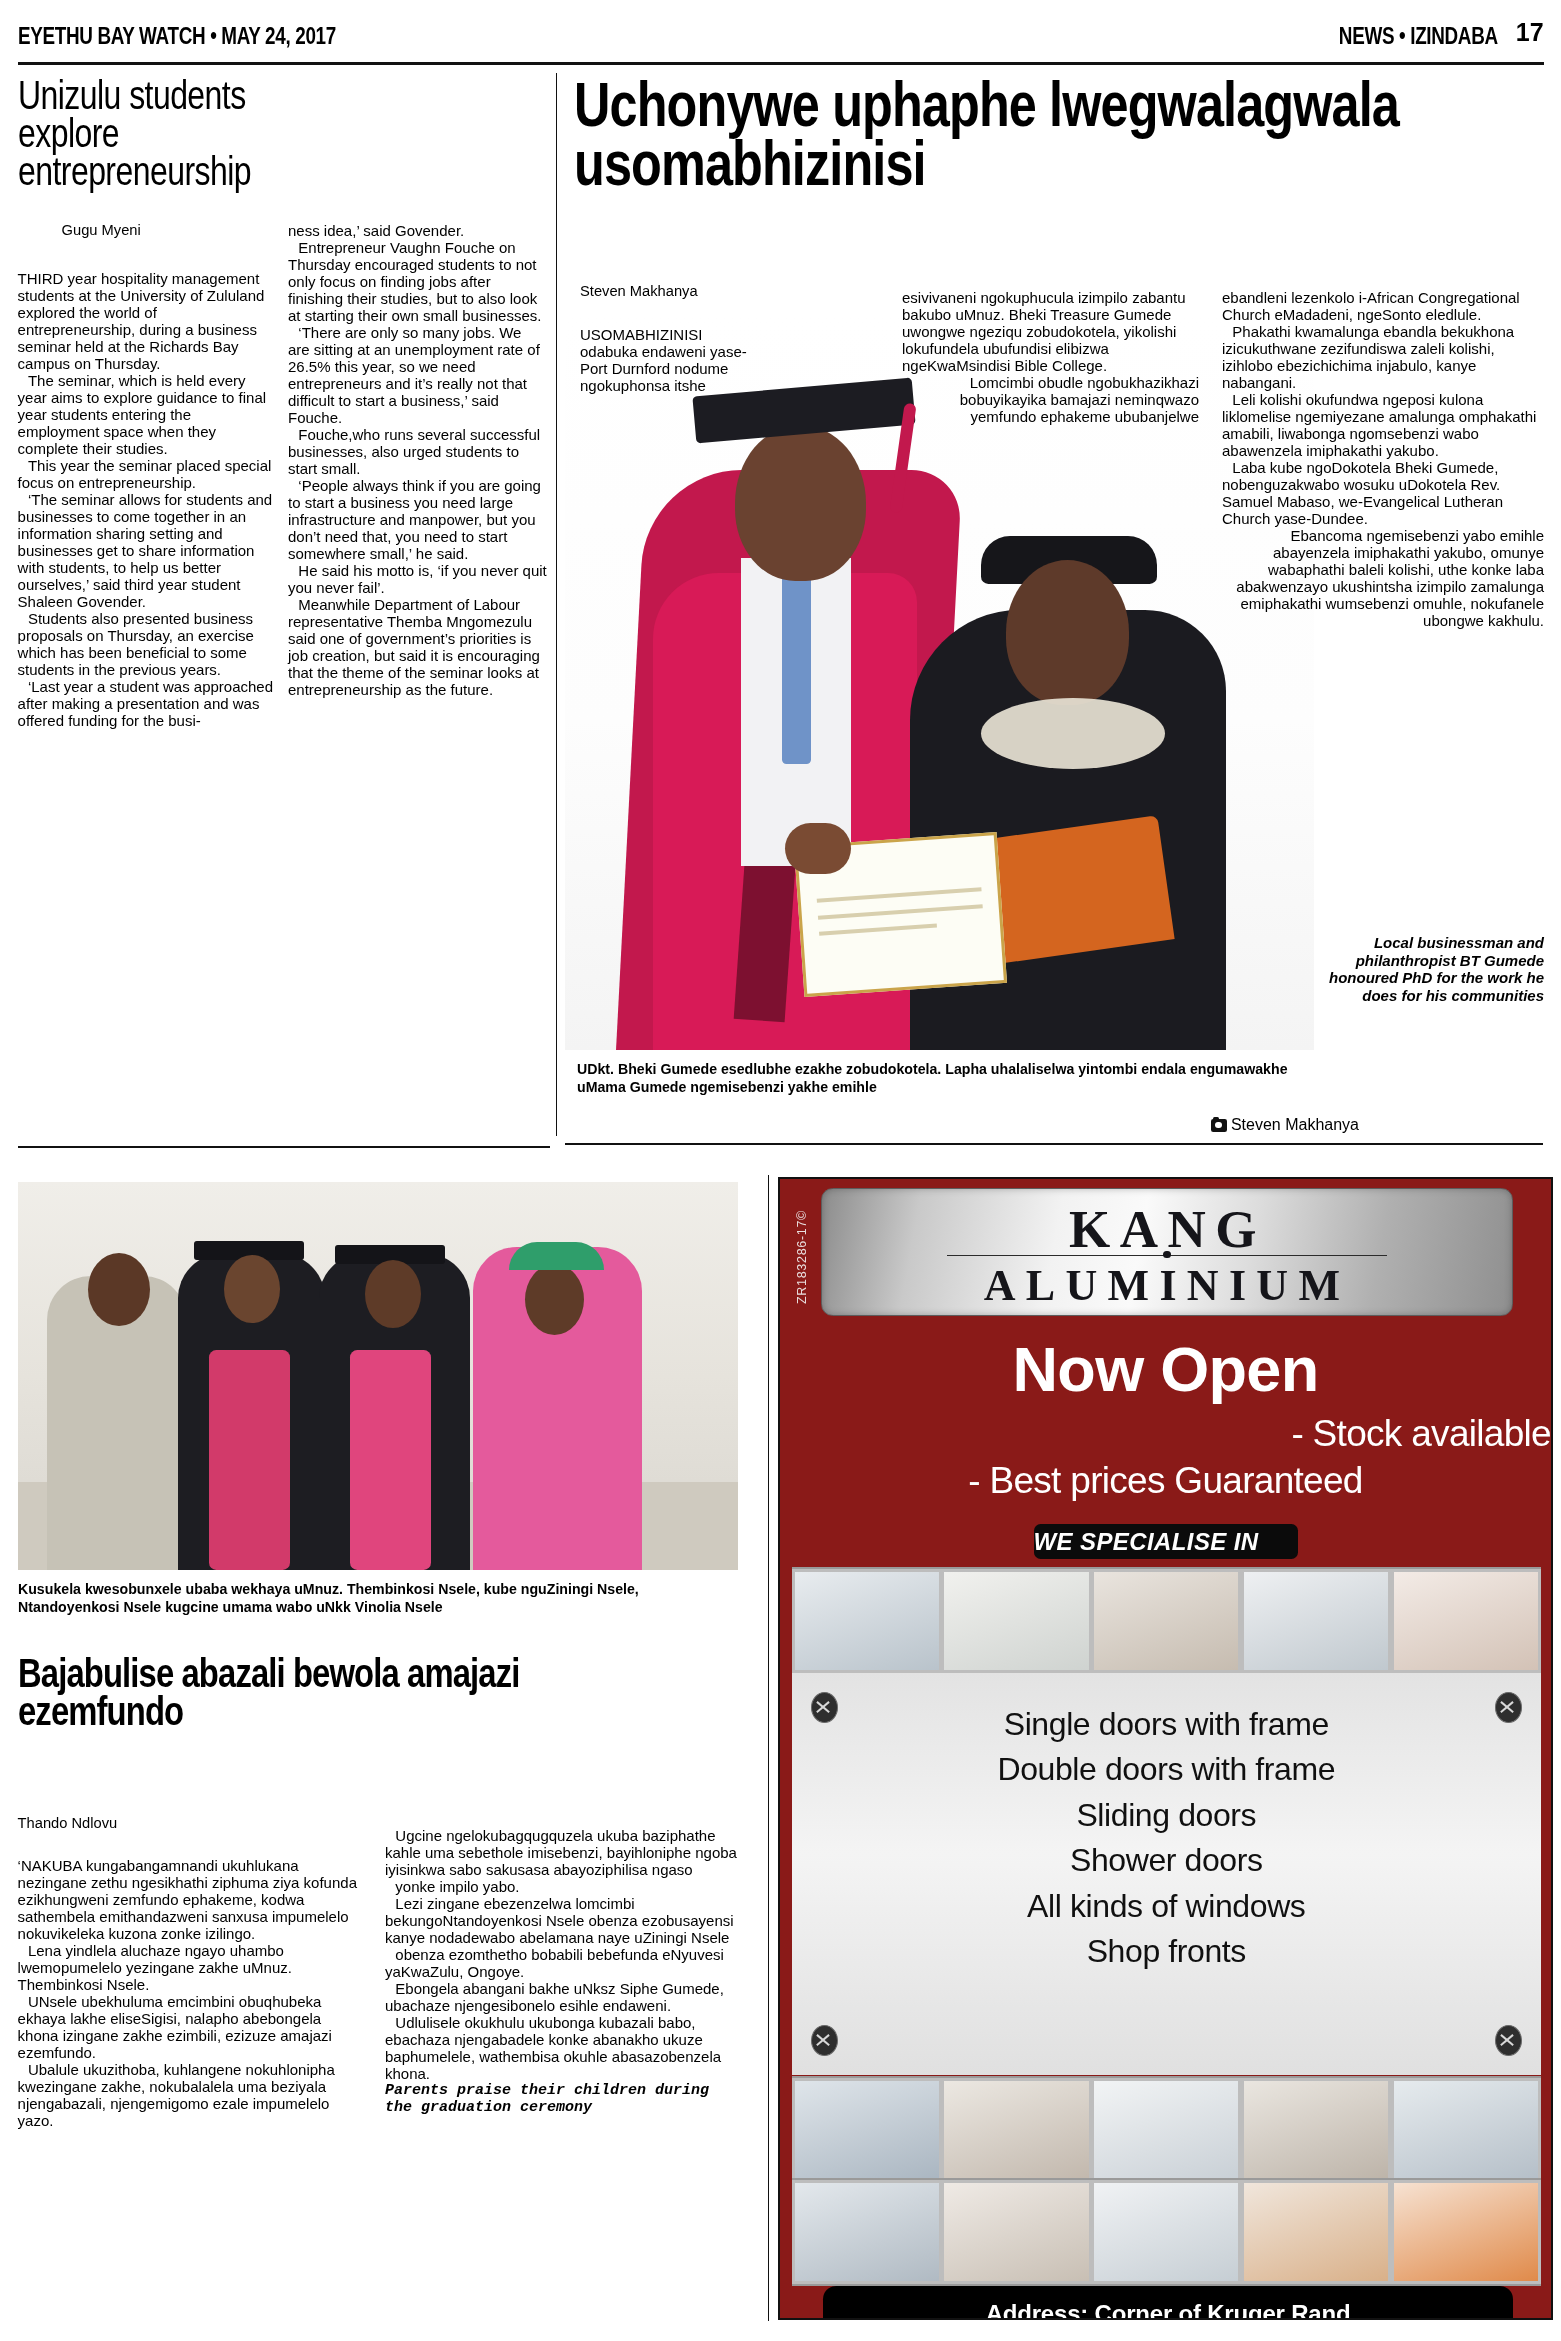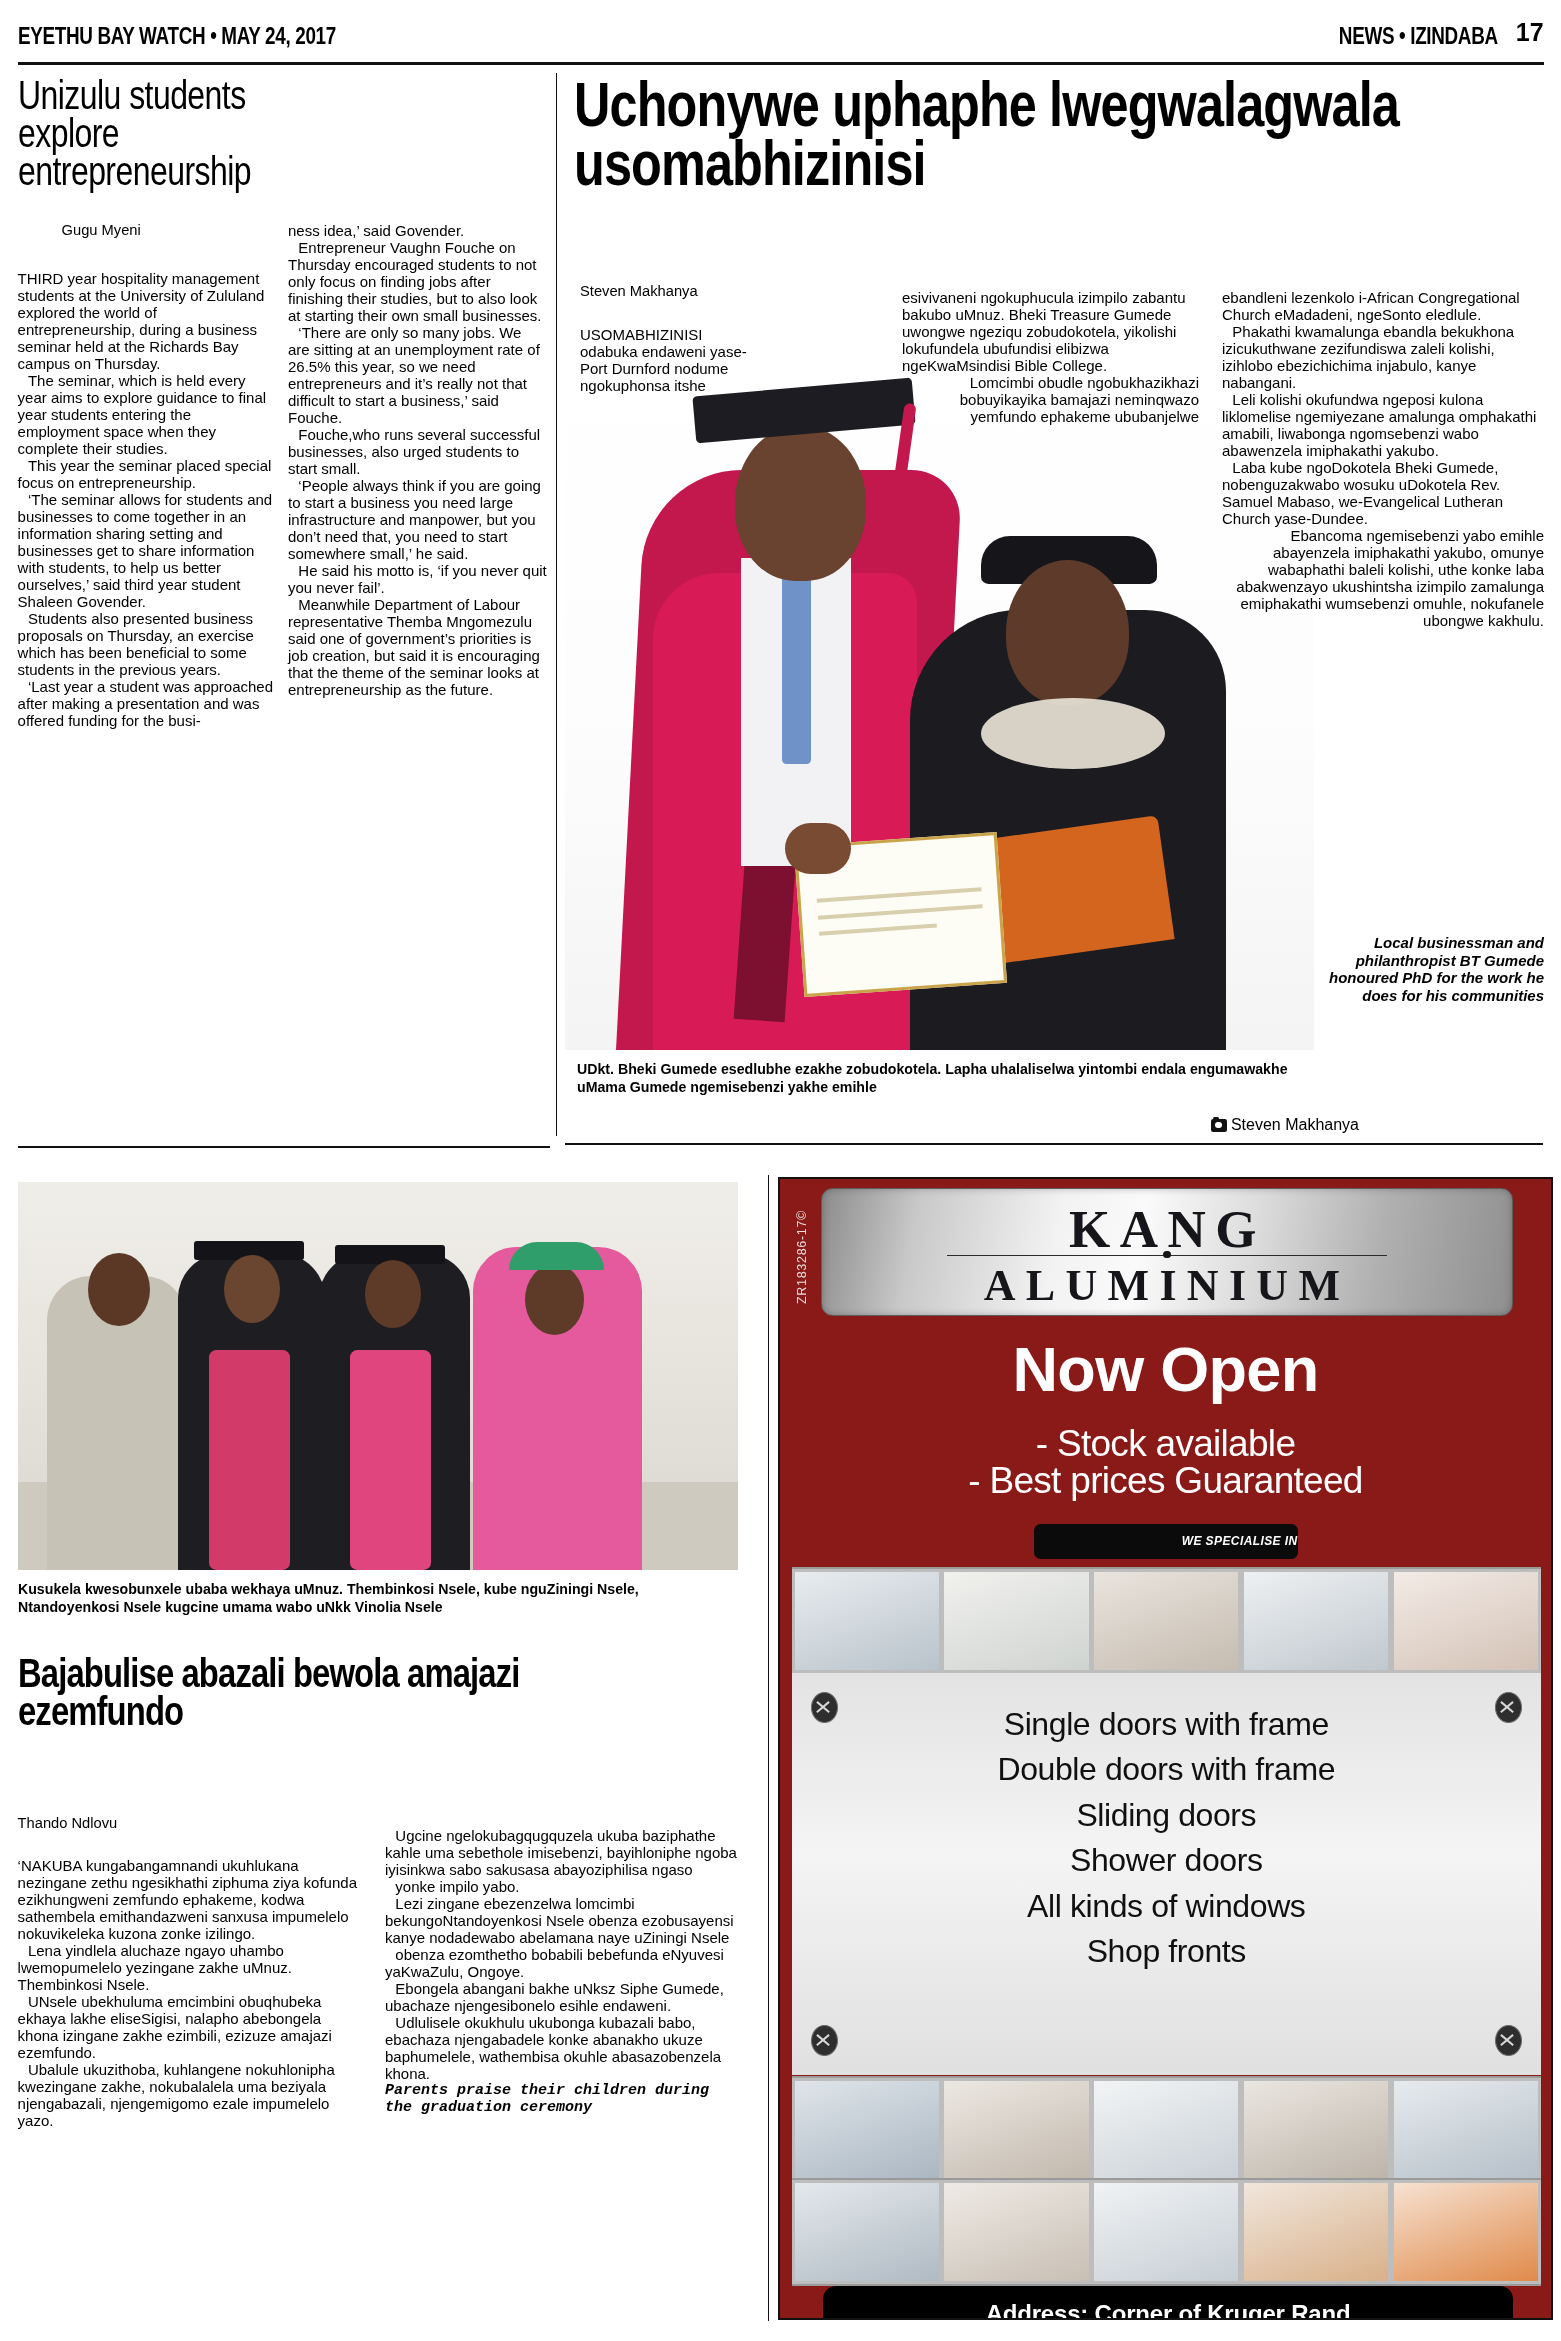--- a/index.html
+++ b/index.html
@@ -74,24 +74,24 @@
        background:linear-gradient(100deg,#8c8c8c 0%,#c9c9c9 14%,#f2f2f2 34%,#fafafa 46%,#dcdcdc 62%,#b0b0b0 80%,#8f8f8f 100%);
        border:1.5px solid #5d5d5d;box-shadow:inset 0 0 7.3px rgba(0,0,0,.25);}
   .ad-logo-kang{position:absolute;left:1px;right:0;top:10.3px;text-align:center;font-family:"Liberation Serif",serif;
        font-weight:bold;font-size:53px;letter-spacing:9.5px;color:#15151a;}
   .ad-logo-line{position:absolute;left:125px;right:125px;top:66px;height:1.5px;background:#2b2b2b;}
   .ad-logo-dot{position:absolute;left:50%;top:62px;margin-left:-3.7px;width:7.3px;height:7.3px;border-radius:50%;background:#15151a;}
   .ad-logo-alu{position:absolute;left:0;right:0;top:71px;text-align:center;font-family:"Liberation Serif",serif;
        font-weight:bold;font-size:44px;letter-spacing:10.3px;color:#15151a;}
   .ad-now{position:absolute;left:0;right:0;top:154px;text-align:center;color:#fff;
        font-family:"Liberation Sans Narrow","Liberation Sans",sans-serif;font-weight:bold;font-size:63px;letter-spacing:-0.7px;}
-  .ad-b1{position:absolute;left:0;right:0;top:244px;text-align:center;color:#fff;font-size:37px;letter-spacing:-0.7px;}
+  .ad-b1{position:absolute;left:0;right:0;top:234px;text-align:right;color:#fff;font-size:37px;letter-spacing:-0.7px;}
   .ad-b2{position:absolute;left:0;right:0;top:281px;text-align:center;color:#fff;font-size:37px;letter-spacing:-0.7px;}
   .ad-spec{position:absolute;left:50%;margin-left:-132px;top:345px;width:264px;height:35px;background:#0b0b0b;border-radius:6.6px;}
-  .ad-spec span{display:block;text-align:right;line-height:35px;color:#fff;font-style:italic;font-weight:bold;font-size:12px;
+  .ad-spec span{display:block;text-align:left;line-height:35px;color:#fff;font-style:italic;font-weight:bold;font-size:24px;
        font-family:"Liberation Sans Narrow","Liberation Sans",sans-serif;letter-spacing:0.4px;}
   .ad-strip{position:absolute;left:11.8px;width:749px;height:104px;background:#bdbdbd;border-top:2.2px solid #9a9a9a;border-bottom:2.2px solid #9a9a9a;display:flex;overflow:hidden;}
   .ad-strip .ph{flex:1;margin:2.9px;background:#cfd4d8;position:relative;overflow:hidden;}
   .ad-strip1{top:388px;}
   .ad-strip2{top:897px;}
   .ad-strip3{top:999px;}
   .ad-services{position:absolute;left:11.8px;top:494px;width:749px;height:402px;
       background:linear-gradient(180deg,#e3e3e3 0%,#f4f4f4 45%,#e0e0e0 100%);}
   .ad-services ul{list-style:none;margin:0;padding:29px 0 0 0;text-align:center;}
   .ad-services li{font-size:32px;line-height:1.42;color:#101010;letter-spacing:-0.4px;}

